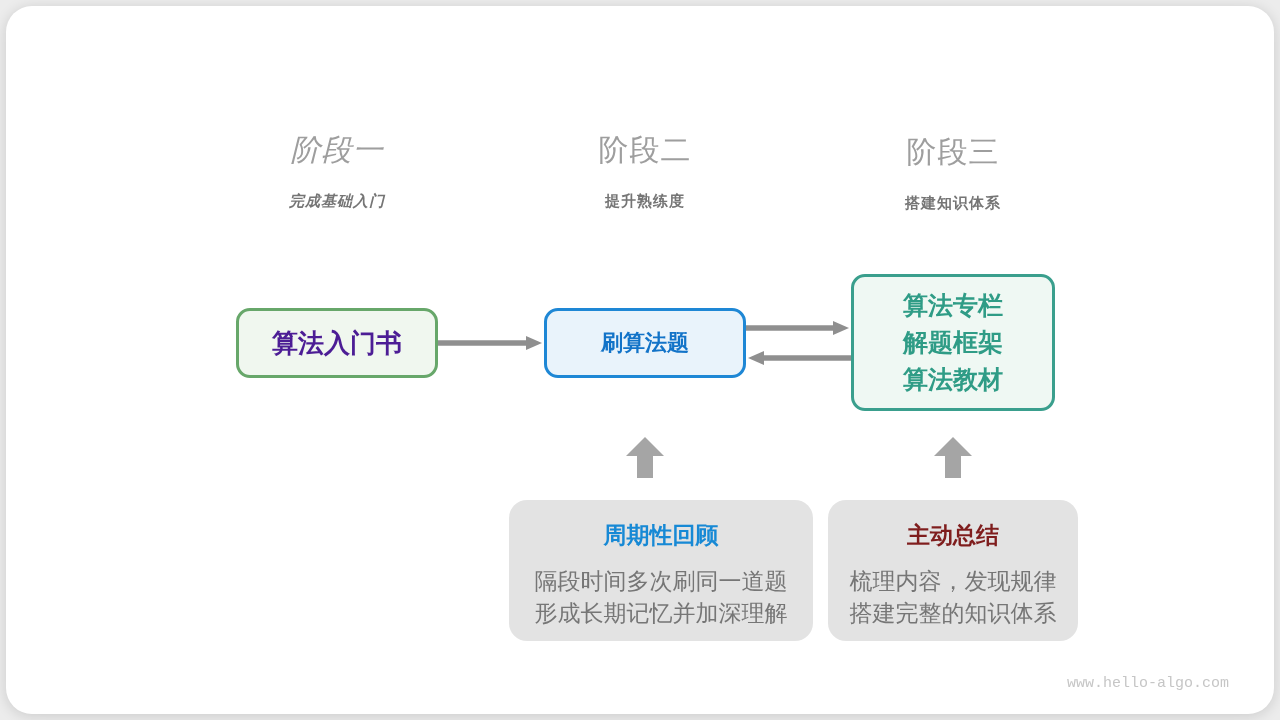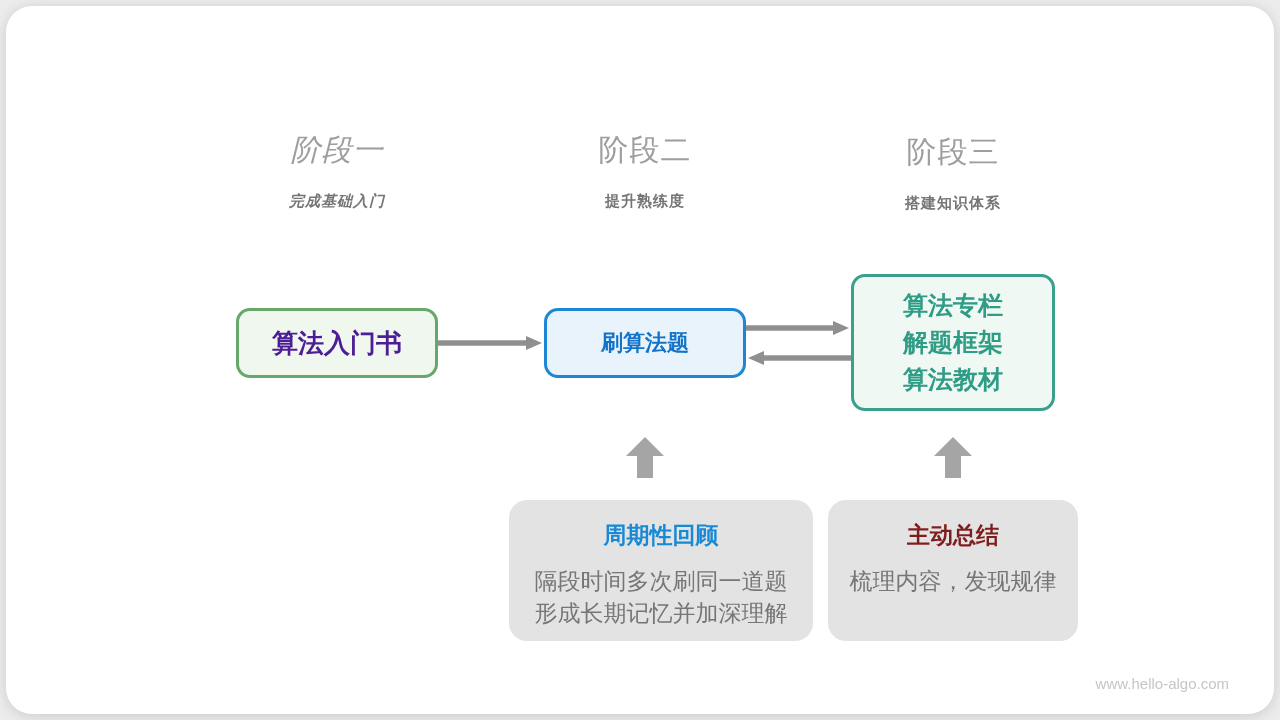--- a/index.html
+++ b/index.html
@@ -90,21 +90,21 @@
   .note-title-teal { color: #7f1d1d; }
   .note-body {
     margin-top: 14px;
     font-size: 23px;
     color: #767676;
     line-height: 32px;
   }
 
   .watermark {
     right: 45px; bottom: 22px;
-    font-family: Liberation Sans, sans-serif;
+    font-family: Liberation Mono, monospace;
     font-size: 15px;
     color: #c6c6c6;
   }
   svg { display: block; }
 </style>
 </head>
 <body>
 
 <div class="canvas">
   <div class="card">
@@ -172,19 +172,20 @@
       <div class="note-body">
         <div>隔段时间多次刷同一道题</div>
         <div>形成长期记忆并加深理解</div>
       </div>
     </div>
 
     <div class="abs note note-right">
       <div class="note-title note-title-teal">主动总结</div>
       <div class="note-body">
         <div>梳理内容，发现规律</div>
+        <div>搭建完整的知识体系</div>
       </div>
     </div>
 
     <div class="abs watermark">www.hello-algo.com</div>
 
   </div>
 </div>
 
 </body></html>

